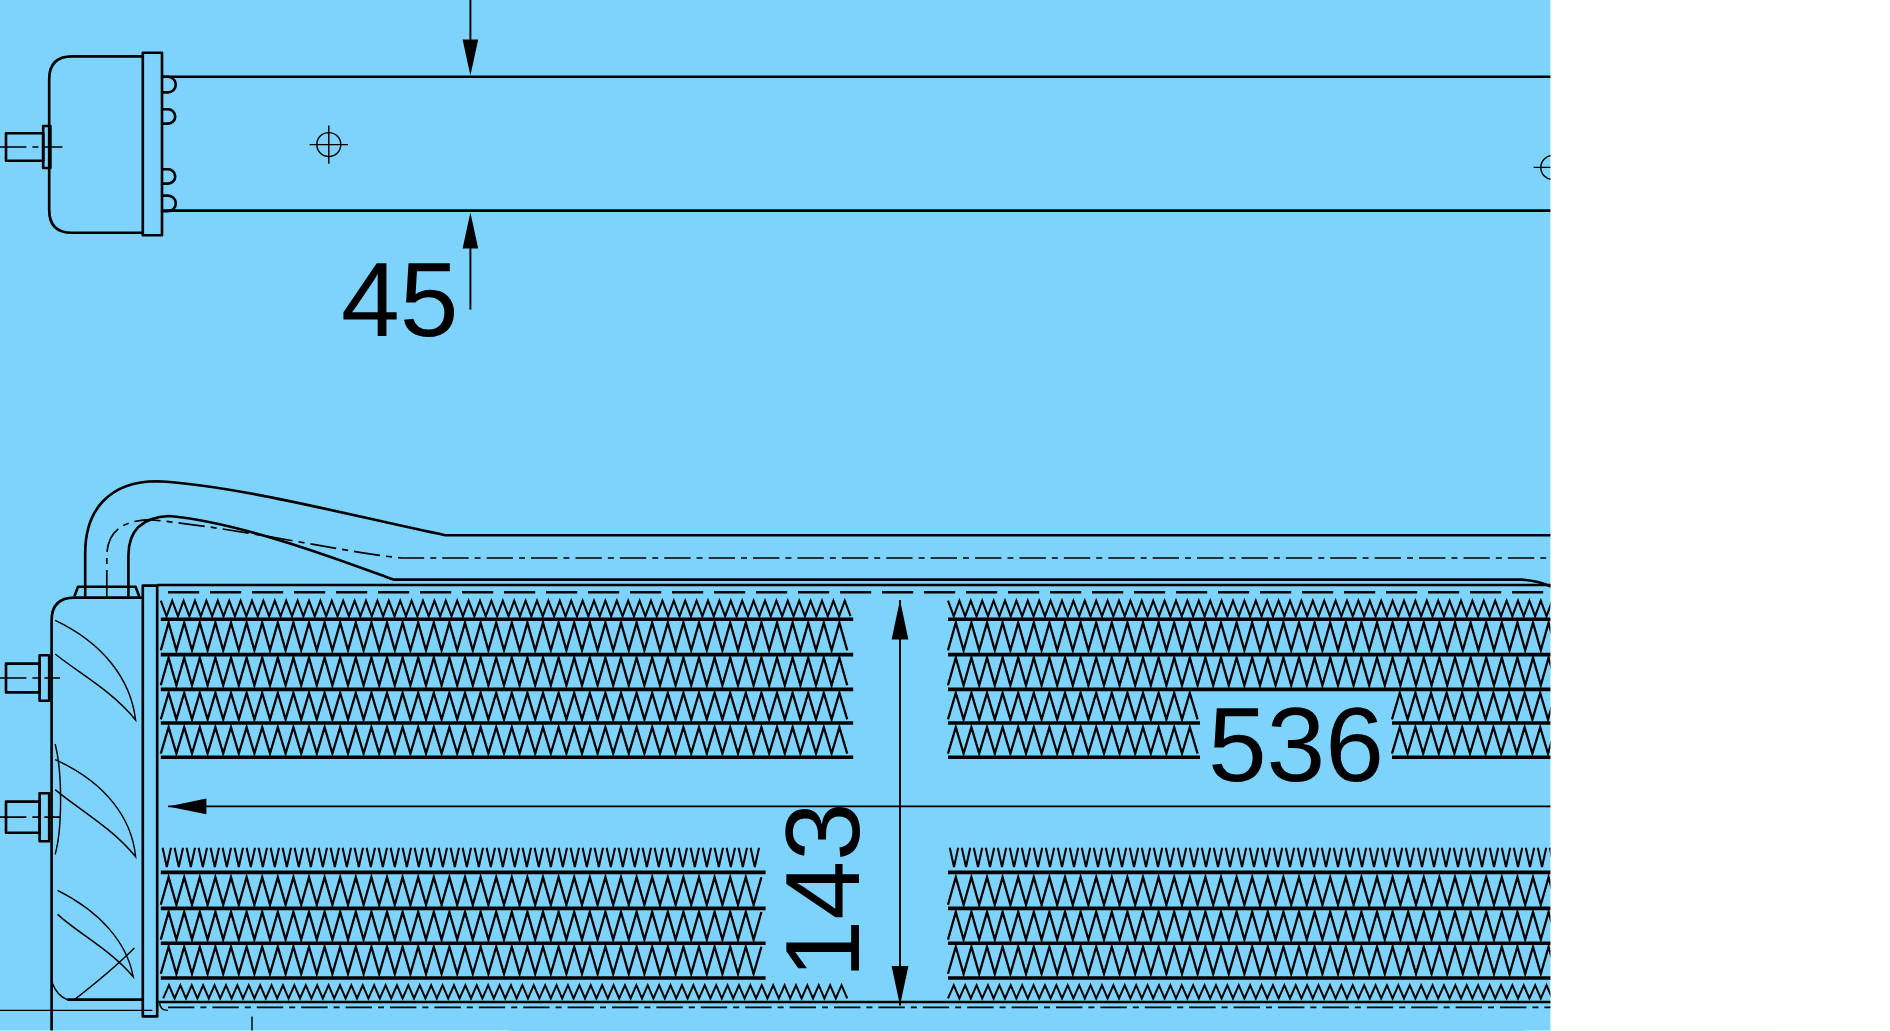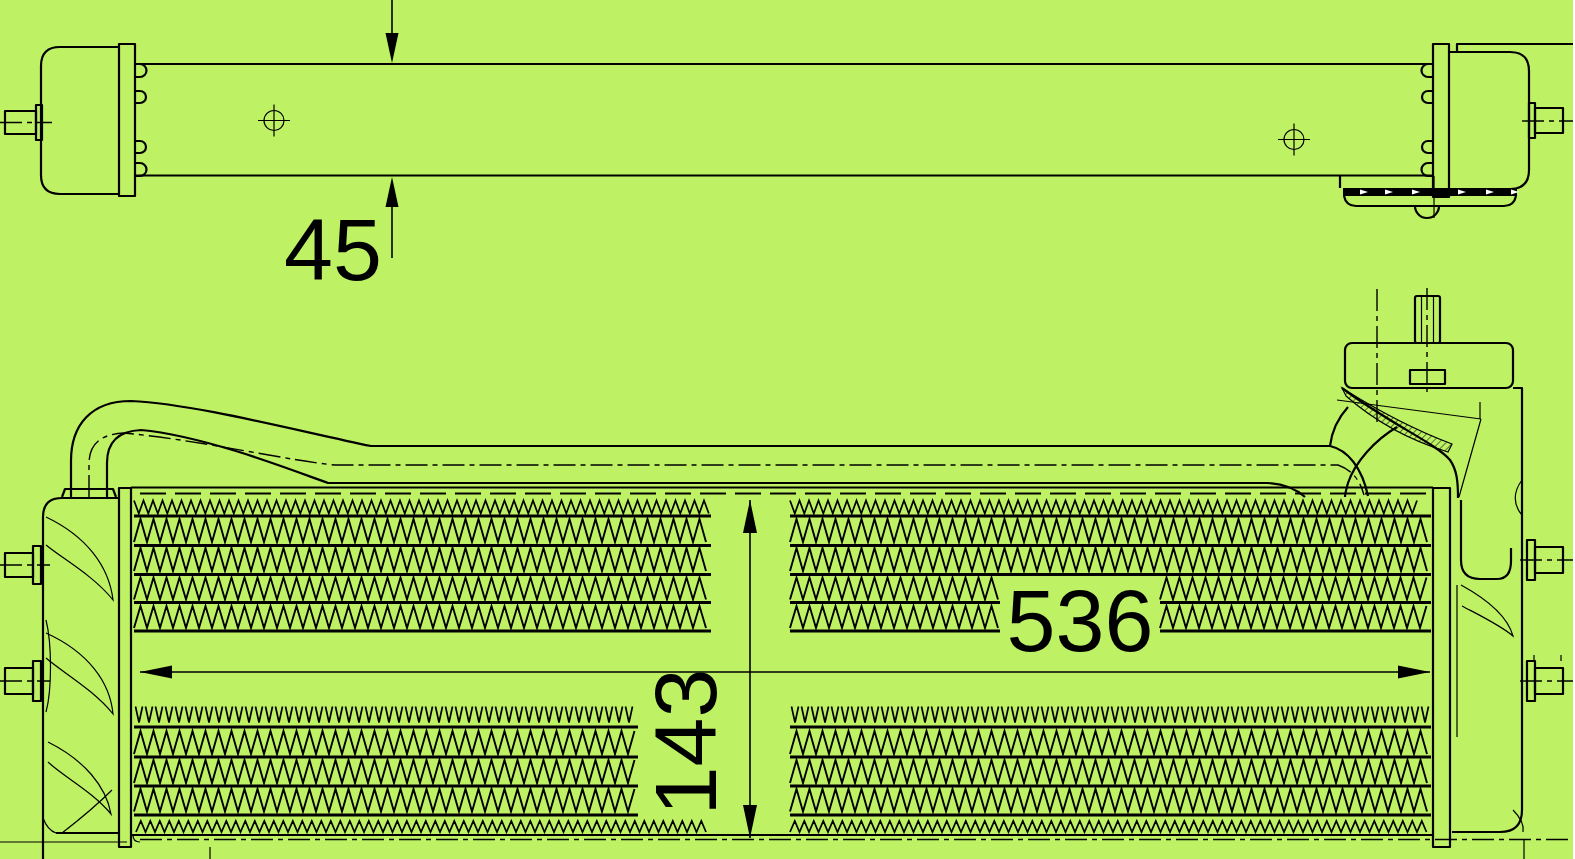--- a/index.html
+++ b/index.html
@@ -1,16 +1,16 @@
 <!DOCTYPE html>
 <html><head>
 <meta charset="utf-8">
 <style>
   html,body{margin:0;padding:0;background:#ffffff;}
-  .canvas{position:relative;width:1573px;height:859px;background:#bef264;overflow:hidden;}
+  .canvas{position:relative;width:1292px;height:859px;background:#7dd3fc;overflow:hidden;}
   svg{display:block;}
   .ink{stroke:#000000;fill:none;stroke-width:2.2;stroke-linejoin:round;}
   .thin{stroke:#000000;fill:none;stroke-width:1.2;}
   .cl{stroke:#000000;fill:none;stroke-width:1.4;stroke-dasharray:22 5 5 5;}
   .hid{stroke:#000000;fill:none;stroke-width:2;stroke-dasharray:26 9;}
   .dimline{stroke:#000000;fill:none;stroke-width:1.6;}
   .arrow{fill:#000000;stroke:none;}
   .dimtext{font-family:"Liberation Sans","DejaVu Sans",sans-serif;font-size:88px;fill:#000000;}
   .tube{stroke:#000000;fill:none;stroke-width:3;}
   .fin{stroke:#000000;fill:none;stroke-width:1.9;}

